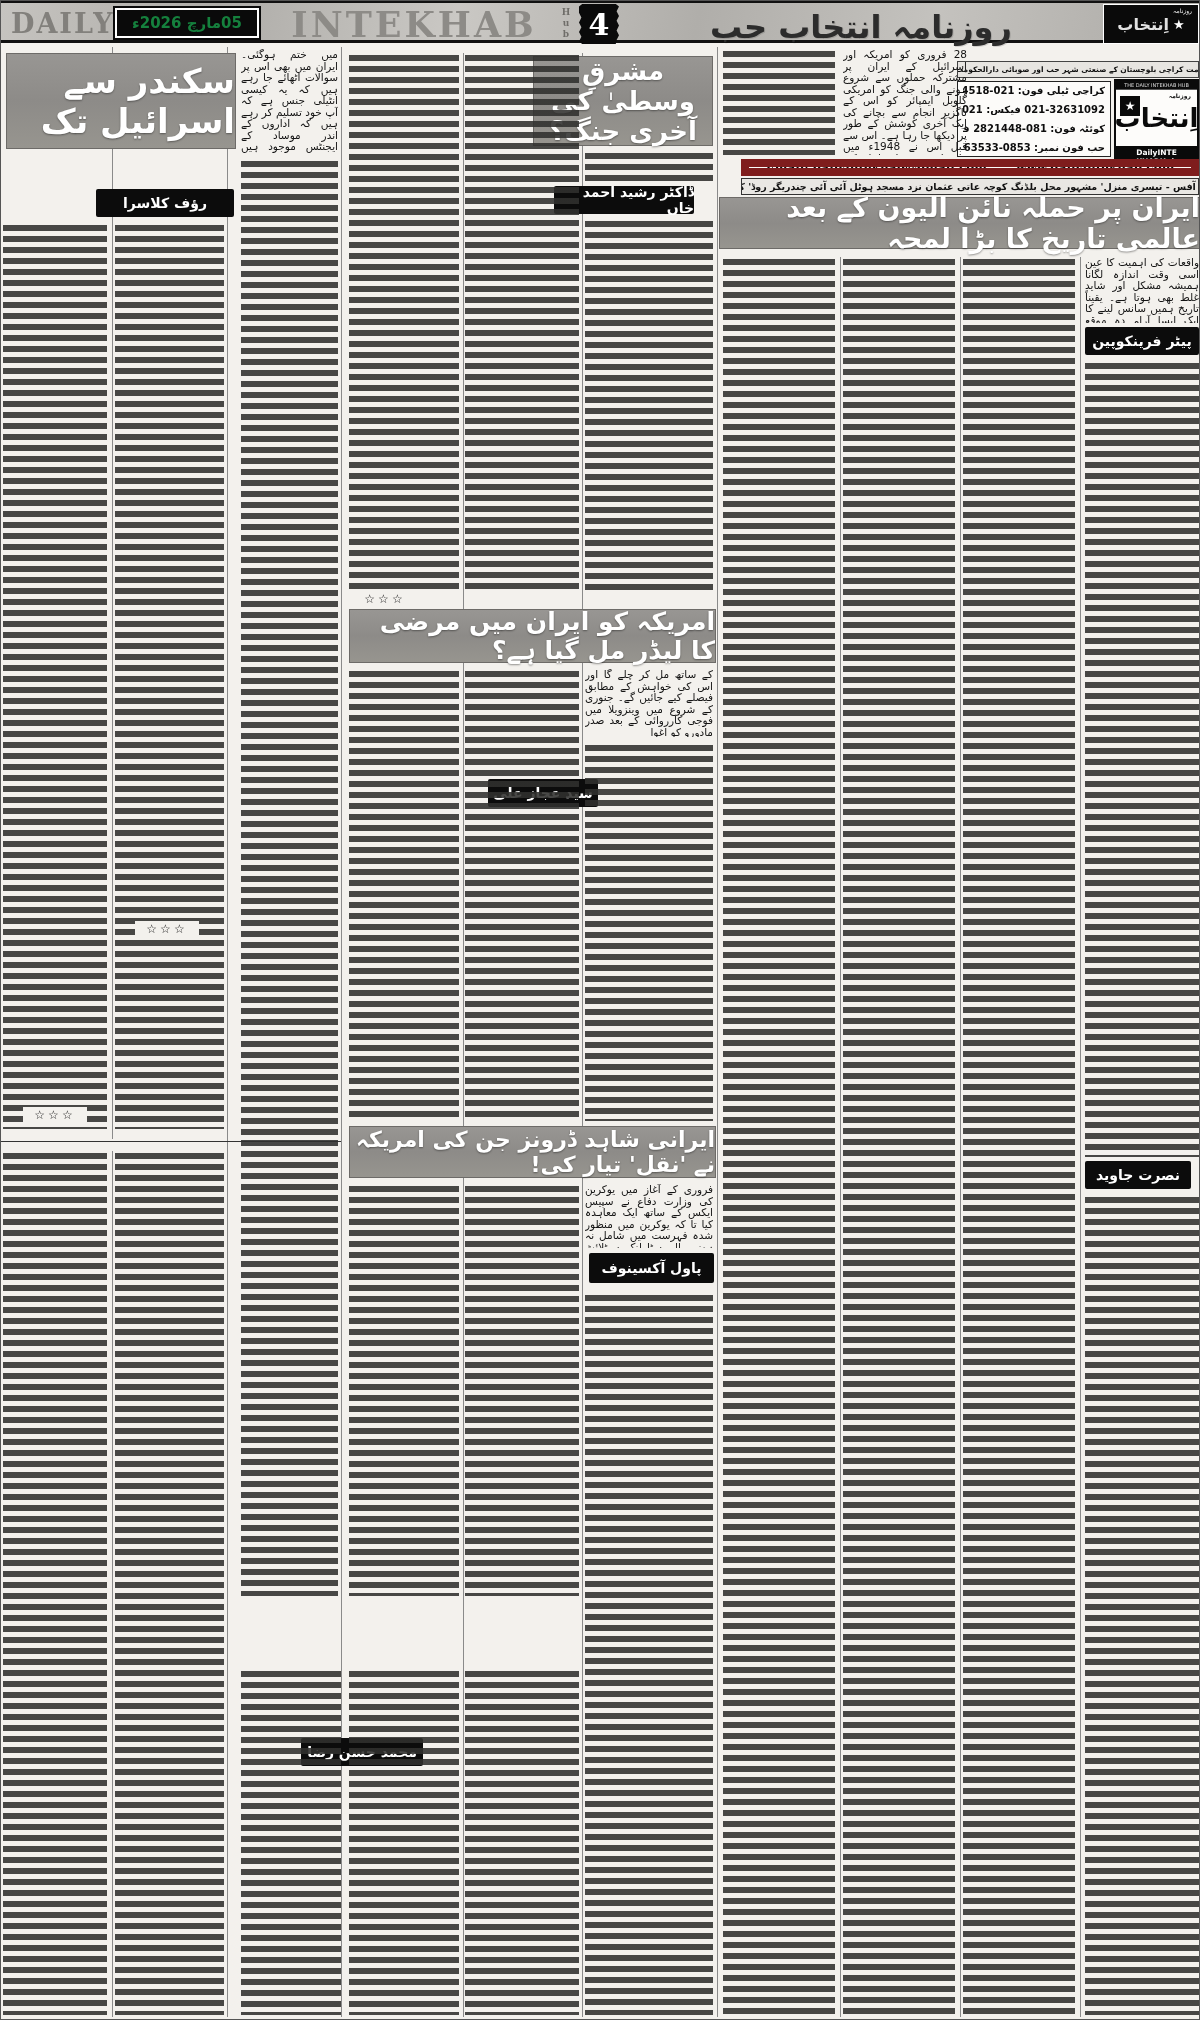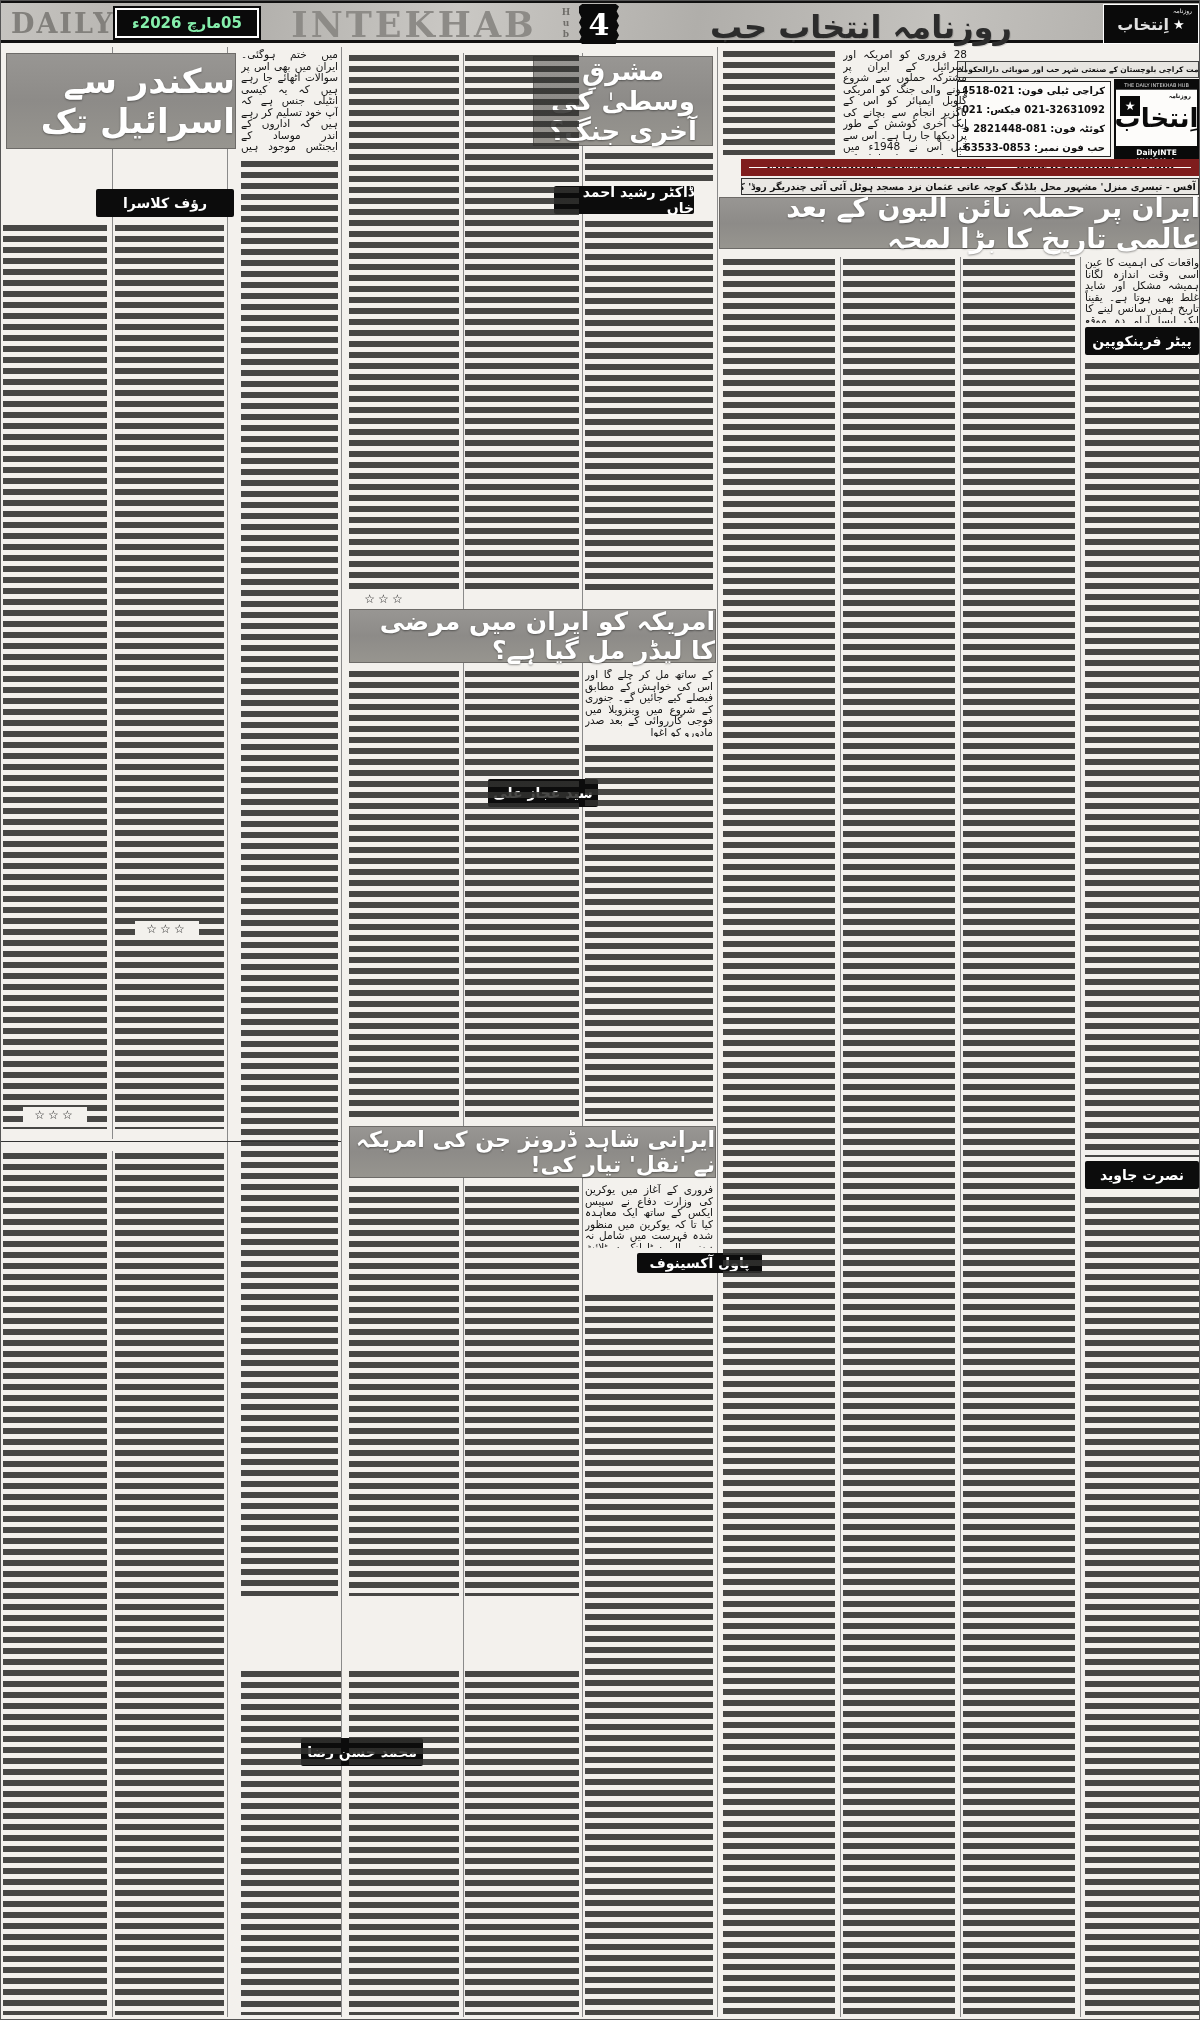--- a/index.html
+++ b/index.html
@@ -6,21 +6,21 @@
   #page{position:relative;width:1200px;height:2020px;margin:0 auto;background:#f3f1ed;
         font-family:"DejaVu Sans",sans-serif;overflow:hidden;border:1px solid #555;box-sizing:border-box;}
   .abs{position:absolute;box-sizing:border-box;}
   
   #masthead{left:0;top:0;width:1200px;height:42px;
     background:linear-gradient(100deg,#c6c4c0 0%,#aeaca8 18%,#cac8c4 38%,#b0aeaa 58%,#c4c2be 78%,#acaaa6 100%);
     border-top:2px solid #111;border-bottom:3px solid #111;}
   .daily{left:10px;top:5px;font-family:"DejaVu Serif",serif;font-size:27px;font-weight:bold;
     color:#82807c;letter-spacing:2px;}
   .datebox{left:112px;top:3px;width:148px;height:34px;background:#0a0a0a;border:2px solid #0a0a0a;
-    box-shadow:inset 0 0 0 2px #fff;color:#86efac;font-weight:bold;font-size:15px;
+    box-shadow:inset 0 0 0 2px #fff;color:#15803d;font-weight:bold;font-size:15px;
     display:flex;align-items:center;justify-content:center;direction:rtl;}
   .intekhab{left:268px;top:1px;width:290px;text-align:center;font-family:"DejaVu Serif",serif;
     font-size:35px;font-weight:bold;color:#8d8b87;letter-spacing:3px;}
   .hubvert{left:558px;top:4px;width:14px;font-family:"DejaVu Serif",serif;font-size:9px;font-weight:bold;
     color:#6f6d69;line-height:11px;text-align:center;white-space:pre-line;}
   .badge4{left:578px;top:1px;width:40px;height:40px;background:#0a0a0a;color:#fff;
     font-family:"DejaVu Serif",serif;font-size:30px;font-weight:bold;display:flex;align-items:center;justify-content:center;
     clip-path:polygon(0 6%,8% 0,92% 0,100% 6%,94% 18%,100% 30%,94% 42%,100% 54%,94% 66%,100% 78%,94% 90%,92% 100%,8% 100%,0 94%,6% 82%,0 70%,6% 58%,0 46%,6% 34%,0 22%);}
   .urdutitle{left:630px;top:5px;width:460px;text-align:center;direction:rtl;font-size:32px;font-weight:bold;
     color:#2c2c2c;text-shadow:1px 1px 0 #00000022;}
@@ -119,23 +119,23 @@
   <div class="abs band" style="left:5px;top:52px;width:230px;height:96px;font-size:34px;">سکندر سے اسرائیل تک</div>
   <div class="abs band" style="left:532px;top:55px;width:180px;height:90px;font-size:26px;text-align:center;padding:0 4px;">مشرقِ وسطیٰ کی آخری جنگ؟</div>
   <div class="abs band" style="left:718px;top:196px;width:482px;height:52px;font-size:27px;">ایران پر حملہ نائن الیون کے بعد عالمی تاریخ کا بڑا لمحہ</div>
   <div class="abs band" style="left:348px;top:608px;width:367px;height:54px;font-size:25px;">امریکہ کو ایران میں مرضی کا لیڈر مل گیا ہے؟</div>
   <div class="abs band" style="left:348px;top:1125px;width:367px;height:52px;font-size:22px;">ایرانی شاہد ڈرونز جن کی امریکہ نے 'نقل' تیار کی!</div>
 
   <div class="abs byline" style="left:95px;top:188px;width:138px;height:28px;">رؤف کلاسرا</div>
   <div class="abs byline" style="left:553px;top:185px;width:140px;height:28px;">ڈاکٹر رشید احمد خاں</div>
   <div class="abs byline" style="left:1084px;top:326px;width:114px;height:28px;">پیٹر فرینکوپین</div>
   <div class="abs byline" style="left:487px;top:778px;width:110px;height:28px;">سید عجاز علی</div>
-  <div class="abs byline" style="left:588px;top:1252px;width:125px;height:20px;margin-left:48px;">پاول آکسینوف</div>
+  <div class="abs byline" style="left:588px;top:1252px;width:125px;height:30px;">پاول آکسینوف</div>
   <div class="abs byline" style="left:300px;top:1737px;width:122px;height:28px;">محمد حسن رضا</div>
-  <div class="abs byline" style="left:1084px;top:1160px;width:114px;height:28px;">نصرت جاوید</div>
+  <div class="abs byline" style="left:1084px;top:1160px;width:106px;height:28px;">نصرت جاوید</div>
 
   <div class="abs lead" style="left:842px;top:48px;width:124px;height:106px;">28 فروری کو امریکہ اور اسرائیل کے ایران پر مشترکہ حملوں سے شروع ہونے والی جنگ کو امریکی گلوبل ایمپائر کو اس کے ناگزیر انجام سے بچانے کی ایک آخری کوشش کے طور پر دیکھا جا رہا ہے۔ اس سے قبل اس نے 1948ء میں فلسطین میں اسرائیل کی یہودی ریاست قائم کر کے 1967ء میں عرب قوم پرستی کو شکست دے کر اور خطے میں عراق مصر اور شام کی طرف سے امریکی ایمپائر کی چوکی اسرائیل کو لاحق خطرات کا خاتمہ کر کے مشرق وسطیٰ میں اپنے تسلط کو محفوظ بنانے کی کوشش کی تھی۔</div>
   <div class="abs lead" style="left:1084px;top:256px;width:114px;height:66px;">واقعات کی اہمیت کا عین اسی وقت اندازہ لگانا ہمیشہ مشکل اور شاید غلط بھی ہوتا ہے۔ یقیناً تاریخ ہمیں سانس لینے کا ایک ایسا آرام دہ موقع فراہم کرتی ہے جس سے ہم چیزوں کو سکون کے ساتھ سیاق و سباق میں رکھ سکتے ہیں اور ہم ایسے فیصلوں میں جلد</div>
   <div class="abs lead" style="left:240px;top:48px;width:97px;height:104px;">میں ختم ہوگئی۔ ایران میں بھی اس پر سوالات اٹھائے جا رہے ہیں کہ یہ کیسی انٹیلی جنس ہے کہ آپ خود تسلیم کر رہے ہیں کہ اداروں کے اندر موساد کے ایجنٹس موجود ہیں اور انہوں نے اسرائیل کا کام آسان کیا۔</div>
   <div class="abs lead" style="left:584px;top:668px;width:128px;height:68px;">کے ساتھ مل کر چلے گا اور اس کی خواہش کے مطابق فیصلے کیے جائیں گے۔ جنوری کے شروع میں وینزویلا میں فوجی کارروائی کے بعد صدر مادورو کو اغوا</div>
   <div class="abs lead" style="left:584px;top:1183px;width:128px;height:64px;">فروری کے آغاز میں یوکرین کی وزارت دفاع نے سپیس ایکس کے ساتھ ایک معاہدہ کیا تا کہ یوکرین میں منظور شدہ فہرست میں شامل نہ ہونے والے سٹارلنک سیٹلائٹ کمیونیکیشن ٹرمینلز کو بند کیا جا سکے۔ اس طرح روسی فوج نہ صرف ٹرمینلز سے لیس ڈرونز استعمال کرنے کی صلاحیت سے محروم ہوگئی بلکہ محاذ جنگ پر انٹرنیٹ تک رسائی بھی کئی مقامات پر ختم ہوگئی۔</div>
 
   <div class="abs txt" style="left:2px;top:222px;width:104px;height:906px;"></div>
   <div class="abs txt" style="left:114px;top:222px;width:109px;height:906px;"></div>
   <div class="abs txt" style="left:240px;top:158px;width:97px;height:1437px;"></div>

